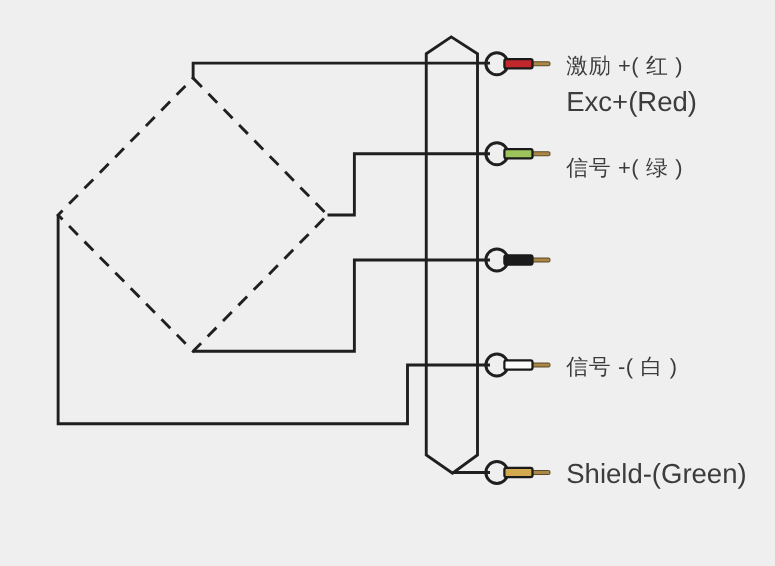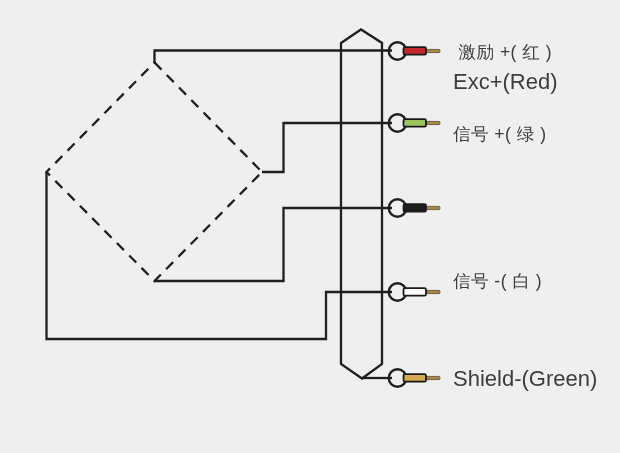--- a/index.html
+++ b/index.html
@@ -24,21 +24,20 @@
     position: absolute;
     left: 453px;
     color: #3c3c3c;
     white-space: nowrap;
   }
   .terminal-label .zh {
     font-size: 17.5px;
     line-height: 20px;
     margin-bottom: 10px;
     letter-spacing: 0.5px;
-    text-align: center;
   }
   .terminal-label .en {
     font-size: 22px;
     line-height: 20px;
   }
 </style>
 </head>
 <body>
 
 <div class="page">
@@ -91,21 +90,21 @@
   <div class="terminal-label" style="top:42px">
     <div class="zh">激励 +( 红 )</div>
     <div class="en">Exc+(Red)</div>
   </div>
 
   <div class="terminal-label" style="top:124px">
     <div class="zh">信号 +( 绿 )</div>
   </div>
 
 
-  <div class="terminal-label" style="top:271px">
+  <div class="terminal-label" style="top:283px">
     <div class="zh">信号 -( 白 )</div>
   </div>
 
   <div class="terminal-label" style="top:369px">
     <div class="en">Shield-(Green)</div>
   </div>
 
 </div>
 
 </body></html>

